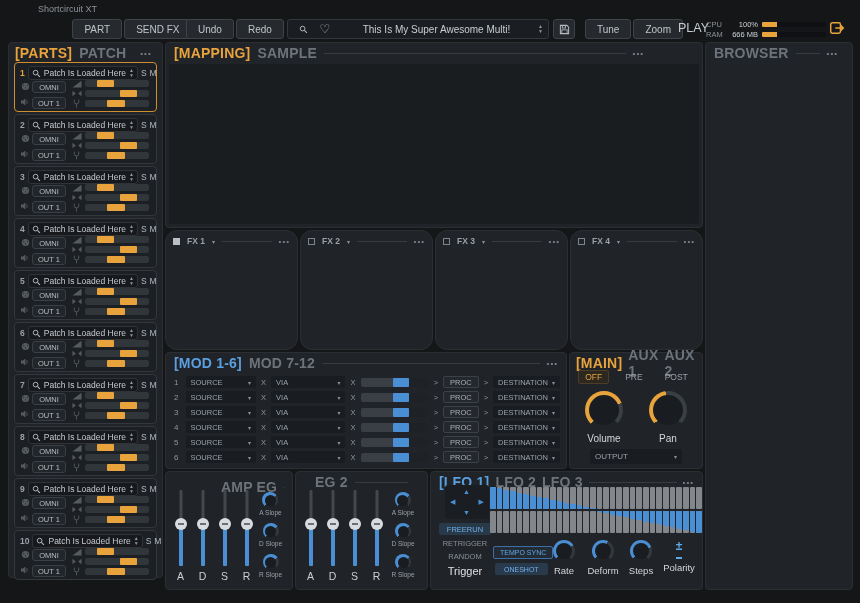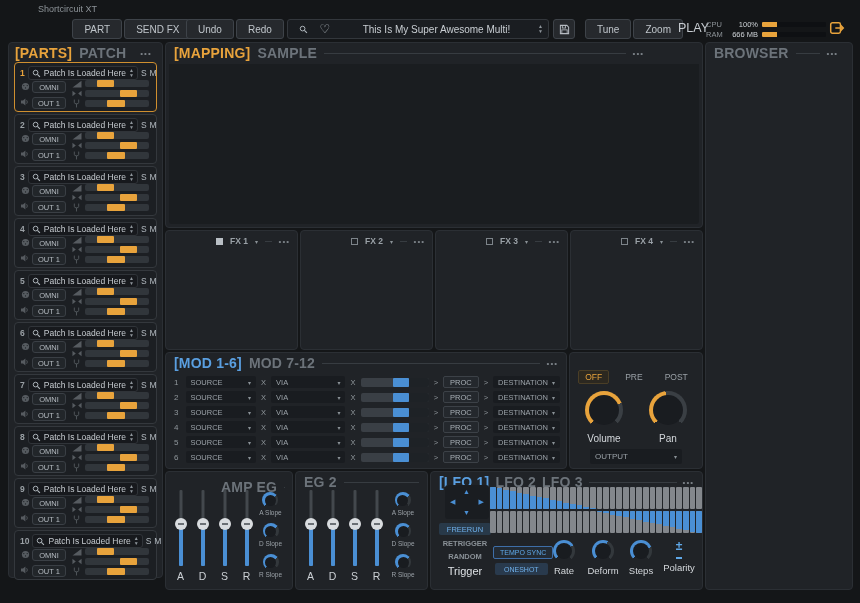--- a/index.html
+++ b/index.html
@@ -57,21 +57,21 @@
            color:#b6bcc2;font-size:7.5px;display:flex;align-items:center;justify-content:center;padding:0;}
   .pos-omni{left:17px;top:18px;} .pos-out{left:17px;top:34px;}
   .sliders{position:absolute;left:56px;top:17px;right:7px;}
   .mrow{display:flex;align-items:center;gap:3px;margin-bottom:3px;height:7px;}
   .mrow .icn{width:11px;}
   .mtrack{flex:1;height:7px;background:#31363b;border-radius:2px;position:relative;overflow:hidden;}
   .mhandle{position:absolute;top:0;bottom:0;width:27%;background:#e8a33c;border-radius:1px;}
 
   
   .fxrow{position:absolute;left:165px;top:230px;width:538px;height:120px;display:flex;gap:2px;}
-  .fxpanel{flex:1;position:relative;background:#202327;border:1px solid #2b2f34;border-radius:4px;padding-left:43px;}
+  .fxpanel{flex:1;position:relative;background:#202327;border:1px solid #2b2f34;border-radius:12px;}
   .fxsq{width:7px;height:7px;}
   .fxsq.filled{background:#b9bfc5;}
   .fxsq.hollow{border:1px solid #7d848a;}
   .fxlabel{font-size:8.5px;color:#9aa1a7;font-weight:bold;}
   .caret{font-size:6px;color:#8a9196;}
 
   
   .modrows{position:absolute;left:6px;right:6px;top:22px;}
   .modrow{display:flex;align-items:center;gap:5px;height:14px;margin-bottom:1px;}
   .modnum{width:9px;font-size:8px;color:#8f969b;text-align:center;}
@@ -109,21 +109,21 @@
   .slopes{margin-left:auto;display:flex;flex-direction:column;align-items:center;width:42px;padding-top:2px;}
   .slopeitem{display:flex;flex-direction:column;align-items:center;height:31px;}
   .slabel{font-size:6.5px;color:#9aa1a7;margin-top:1px;}
 
   
   .dpad{position:absolute;left:14px;top:13px;width:44px;height:34px;background:#1a1d21;border-radius:3px;}
   .dpad span{position:absolute;font-size:7px;color:#4a8fd4;line-height:7px;}
   .dp-up{left:18px;top:3px;} .dp-down{left:18px;bottom:3px;} .dp-left{left:5px;top:13px;} .dp-right{right:5px;top:13px;}
   .freerun{position:absolute;left:8px;top:51px;width:52px;height:12px;background:rgba(74,143,212,0.20);
            border:none;border-radius:2px;color:#6fb0ea;font-size:7.5px;display:flex;align-items:center;justify-content:center;}
-  .lfotext{position:absolute;left:0px;width:68px;text-align:center;font-size:7.5px;color:#8a9197;font-weight:bold;}
+  .lfotext{position:absolute;left:0px;width:68px;text-align:center;font-size:7.5px;color:#8a9197;}
   .triglabel{position:absolute;left:0px;width:68px;text-align:center;font-size:11px;color:#dde1e5;}
   .tsync{position:absolute;left:62px;top:74px;height:13px;background:rgba(74,143,212,0.08);
          border:1px solid #3e6ea8;border-radius:2px;color:#5fa8e8;font-size:7px;padding:0 6px;
          display:flex;align-items:center;}
   .oneshot{position:absolute;left:64px;top:91px;height:12px;background:rgba(74,143,212,0.22);
            border:none;border-radius:2px;color:#6fb0ea;font-size:7px;padding:0 9px;display:flex;align-items:center;}
   .lfocol{position:absolute;top:68px;width:40px;display:flex;flex-direction:column;align-items:center;}
   .lfocol .klabel{font-size:9.5px;margin-top:3px;}
   .policon{font-size:12px;font-weight:bold;color:#5fa8e8;border-bottom:2px solid #5fa8e8;line-height:13px;height:19px;}
   .steps{position:absolute;left:59px;top:15px;width:212px;height:46px;display:flex;gap:1px;}
@@ -1092,20 +1092,26 @@
           <span class="mx">&gt;</span>
           <div class="msel" style="flex: 1 1 0%;">
             <span>DESTINATION</span>
             <span class="caret">▾</span>
           </div>
         </div>
       </div>
   </div>
 
   <div class="panel" style="left:569px;top:352px;width:134px;height:117px;">
+    <div class="phead" style="padding:4px 6px;gap:6px;">
+      <span class="pt orange">[MAIN]</span>
+      <span class="pt gray">AUX 1</span>
+      <span class="pt gray">AUX 2</span>
+      <span class="pline"></span>
+    </div>
     <div class="routing" id="main-routing">
         <button class="routebtn active">OFF</button>
         <button class="routebtn">PRE</button>
         <button class="routebtn">POST</button>
       </div>
     <div class="knobrow" id="main-knobs">
         <div class="knobcol">
           <div class="knob" style="height: 38px; width: 38px; background: conic-gradient(from 225deg, rgb(232, 163, 60) 0deg, rgb(232, 163, 60) 203deg, rgb(58, 63, 68) 203deg, rgb(58, 63, 68) 270deg, transparent 270deg, transparent 360deg);">
             <div class="kin" style="inset: 4px;"></div>
           </div>
@@ -1181,21 +1187,21 @@
             <div class="knob" style="height: 16px; width: 16px; background: conic-gradient(from 225deg, rgb(74, 143, 212) 0deg, rgb(74, 143, 212) 189deg, rgb(51, 56, 60) 189deg, rgb(51, 56, 60) 270deg, transparent 270deg, transparent 360deg);">
               <div class="kin" style="inset: 2.5px;"></div>
             </div>
             <span class="slabel">R Slope</span>
           </div>
         </div>
       </div>
   </div>
 
   <div class="panel" style="left:295px;top:471px;width:133px;height:119px;">
-    <div class="phead" style="padding:4px 8px;">
+    <div class="phead" style="padding:4px 19px;">
       <span class="pt gray">EG 2</span>
       <span class="pline"></span>
     </div>
     <div class="egbody" id="eg2-body">
         <div class="vsliders">
           <div class="vscol">
             <div class="vslider">
               <div class="vtrack"></div>
               <div class="vfill" style="height: 55%;"></div>
               <div class="vhandle" style="top: calc(45% - 6px);"></div>

